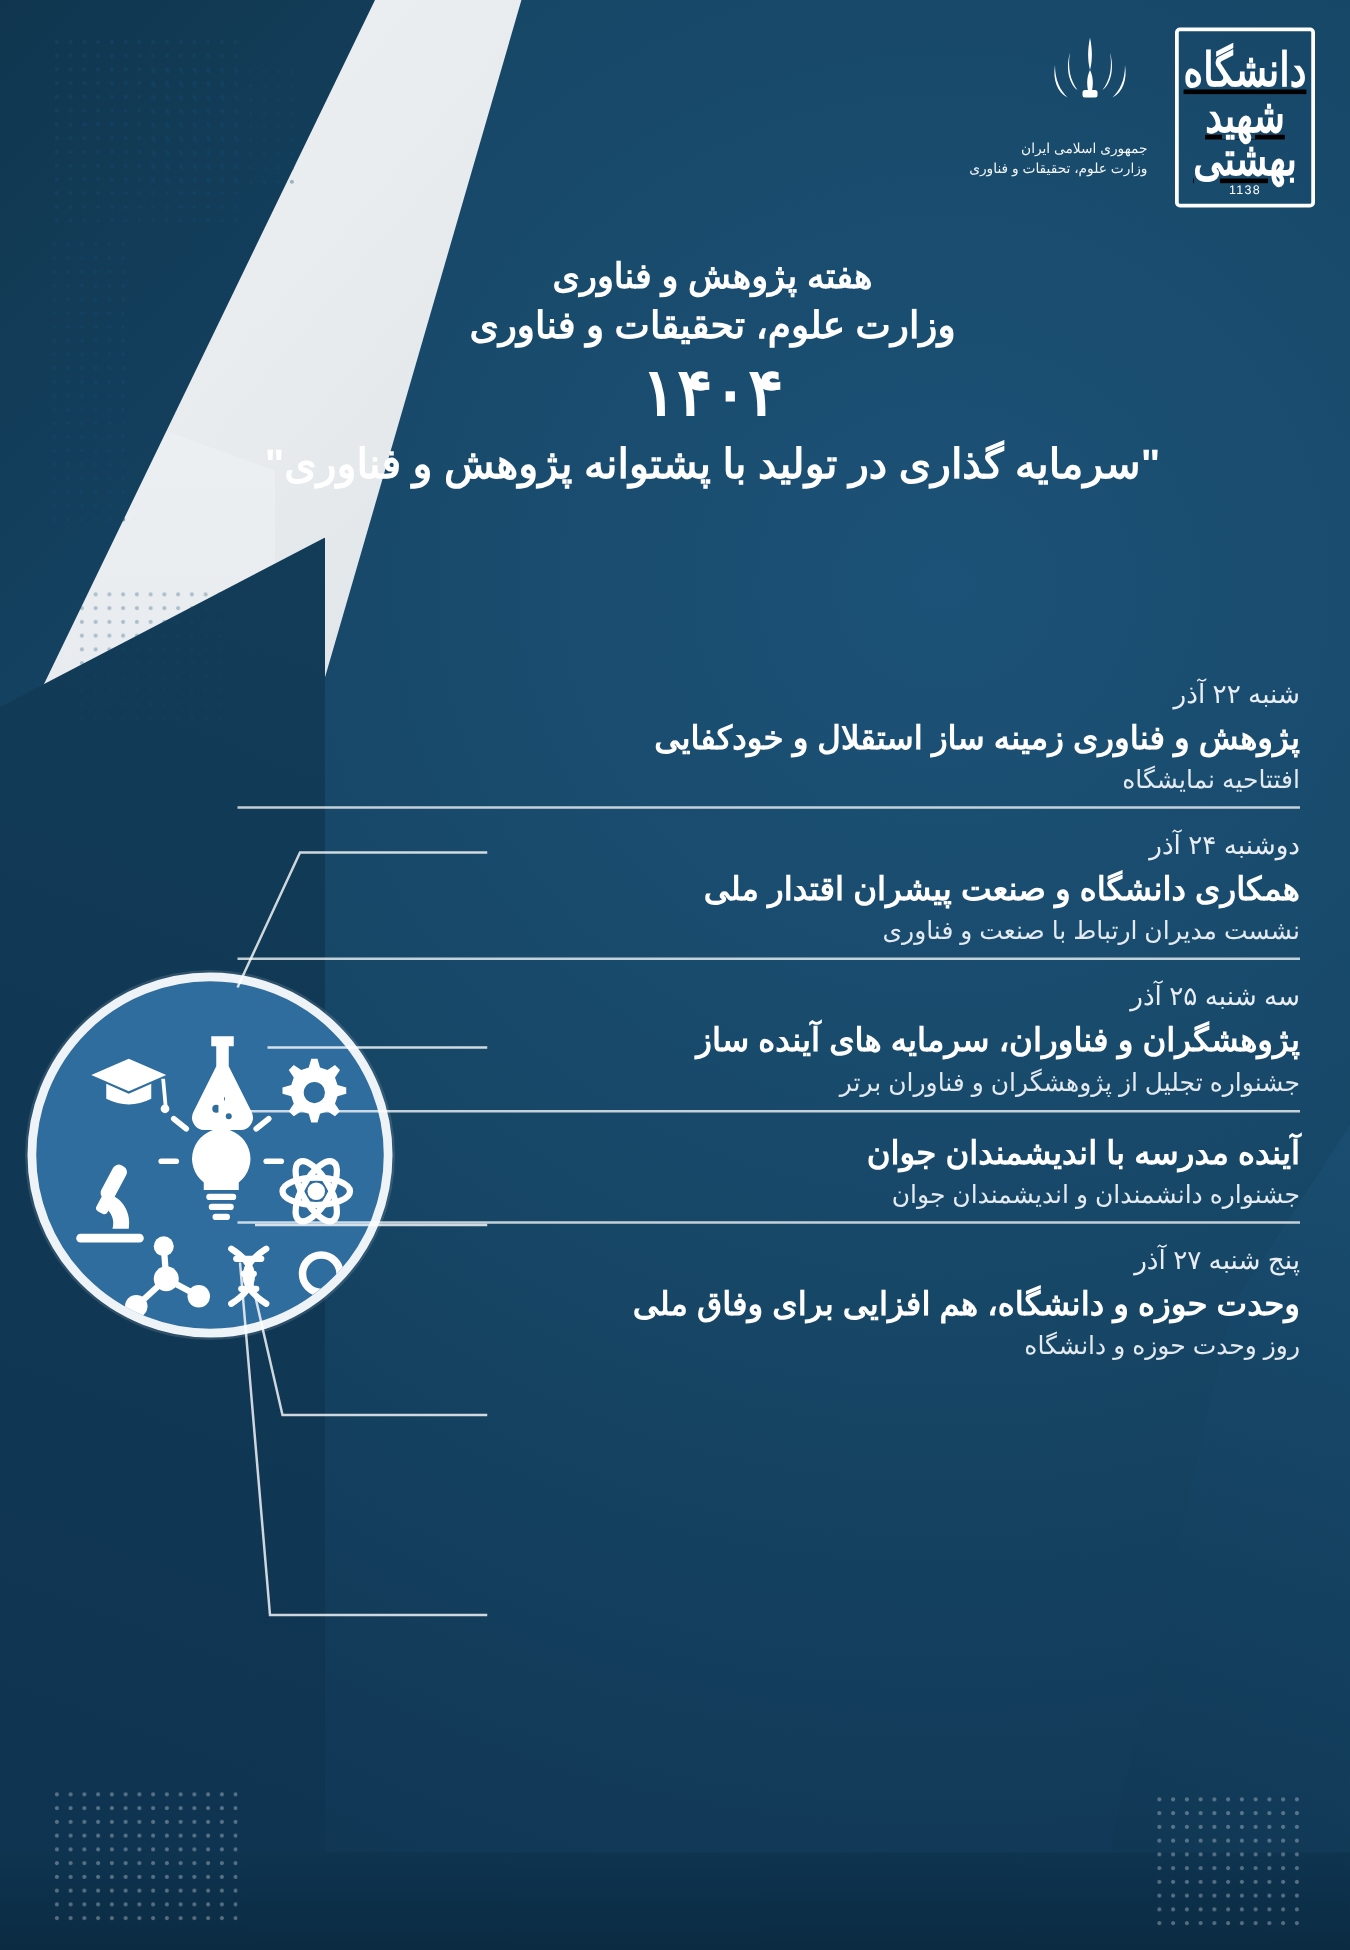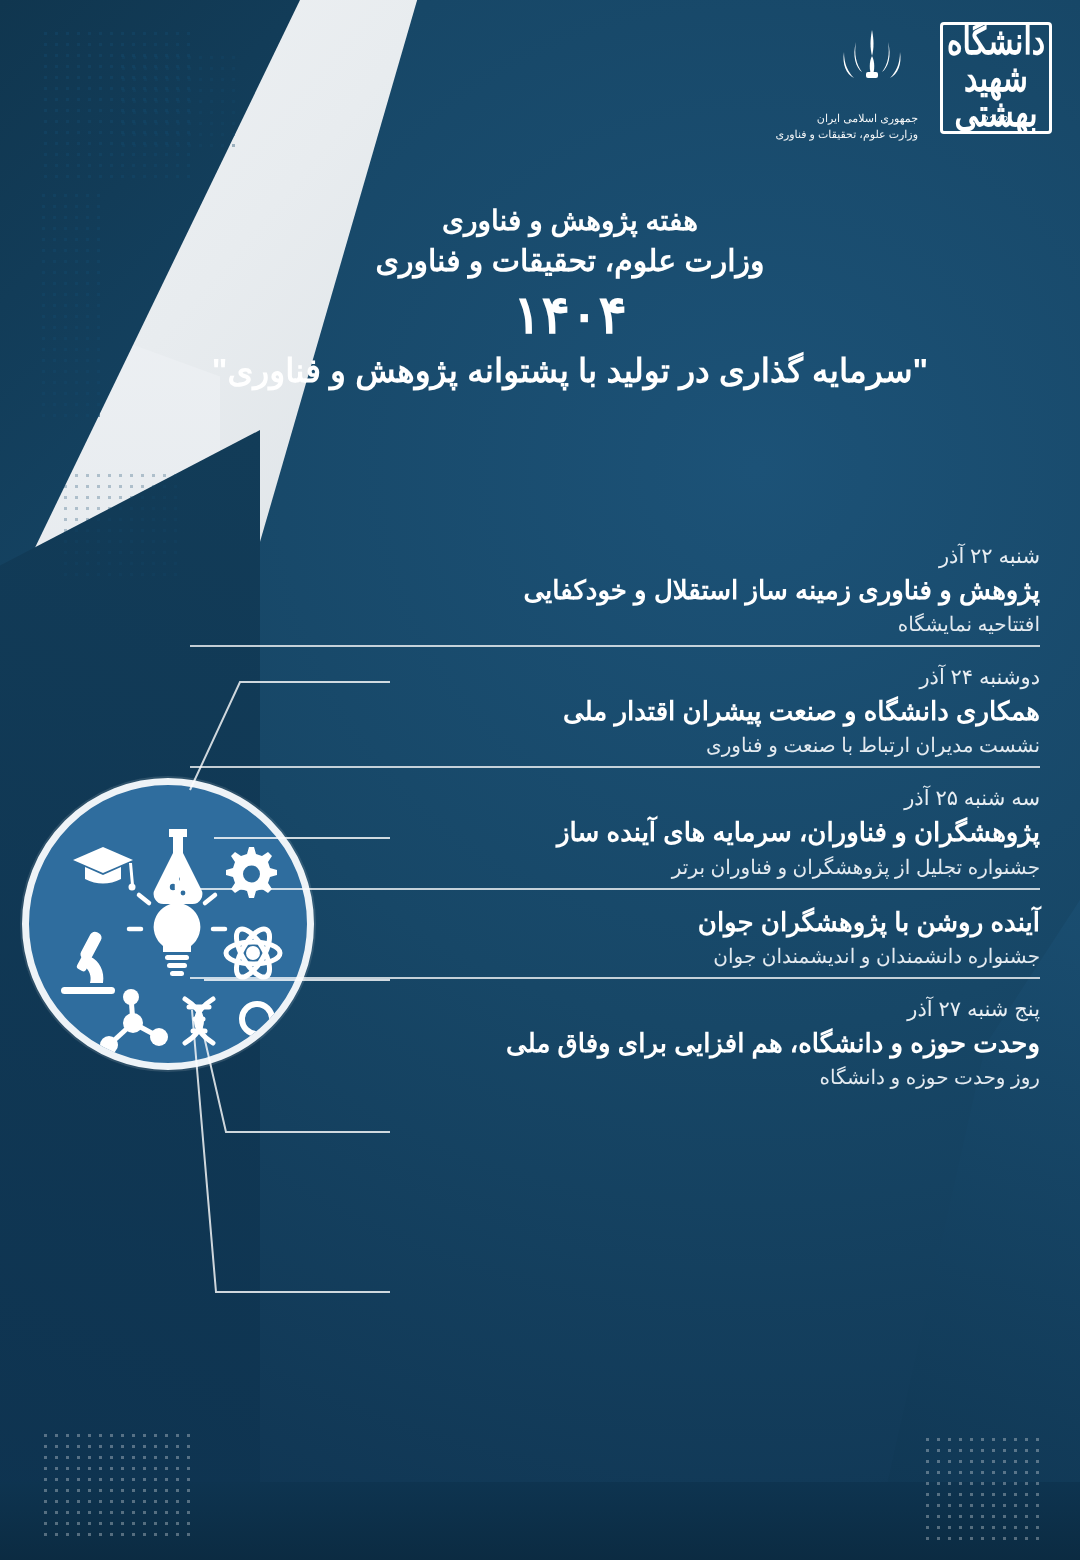--- a/index.html
+++ b/index.html
@@ -103,26 +103,27 @@
   
   .header {
     position: absolute;
     top: 22px;
     right: 28px;
     display: flex;
     align-items: flex-start;
     gap: 22px;
   }
   .logo-sbu {
-    width: 112px; height: 112px;
+    width: 112px; height: 144px;
     border: 3px solid #fff;
     border-radius: 4px;
     display: flex; align-items: center; justify-content: center;
     position: relative;
     overflow: hidden;
+    text-decoration: underline;
   }
   .logo-sbu .calli {
     color: #fff;
     font-family: "DejaVu Serif", serif;
     font-weight: bold;
     font-size: 30px;
     line-height: .95;
     text-align: center;
     letter-spacing: -1px;
     transform: scaleY(1.25);
@@ -247,21 +248,21 @@
 <div class="dots light" id="dots-bottom-right"></div>
 <div class="dots" id="dots-diag-light"></div>
 
 <div class="header">
 
   <div class="logo-sbu">
     <div class="calli">
       <div>دانشگاه</div>
       <div>شهید بهشتی</div>
     </div>
-    <div class="yr">2242</div>
+    <div class="yr">1138</div>
   </div>
 
   <div class="logo-msrt">
     <div class="emblem">
       <svg width="92" height="74" viewBox="0 0 92 74" aria-hidden="true">
         <g fill="#ffffff">
           <path d="M46 4 c2 10 2 18 0 26 c-2 -8 -2 -16 0 -26 z"></path>
           <path d="M46 30 c-3 6 -3 14 0 22 c3 -8 3 -16 0 -22 z"></path>
           <path d="M30 16 c-2 12 0 22 6 30 c-6 -4 -10 -16 -6 -30 z"></path>
           <path d="M62 16 c2 12 0 22 -6 30 c6 -4 10 -16 6 -30 z"></path>
@@ -395,21 +396,21 @@
   </div>
 
   <div class="day">
     <div class="date">سه شنبه ۲۵ آذر</div>
     <div class="headline">پژوهشگران و فناوران، سرمایه های آینده ساز</div>
     <div class="sub">جشنواره تجلیل از پژوهشگران و فناوران برتر</div>
     <div class="rule"></div>
   </div>
 
   <div class="day">
-    <div class="headline">آینده روشن با پژوهشگران جوان</div>
+    <div class="headline">آینده مدرسه با اندیشمندان جوان</div>
     <div class="sub">جشنواره دانشمندان و اندیشمندان جوان</div>
     <div class="rule"></div>
   </div>
 
   <div class="day">
     <div class="date">پنج شنبه ۲۷ آذر</div>
     <div class="headline">وحدت حوزه و دانشگاه، هم افزایی برای وفاق ملی</div>
     <div class="sub">روز وحدت حوزه و دانشگاه</div>
 
   </div>

